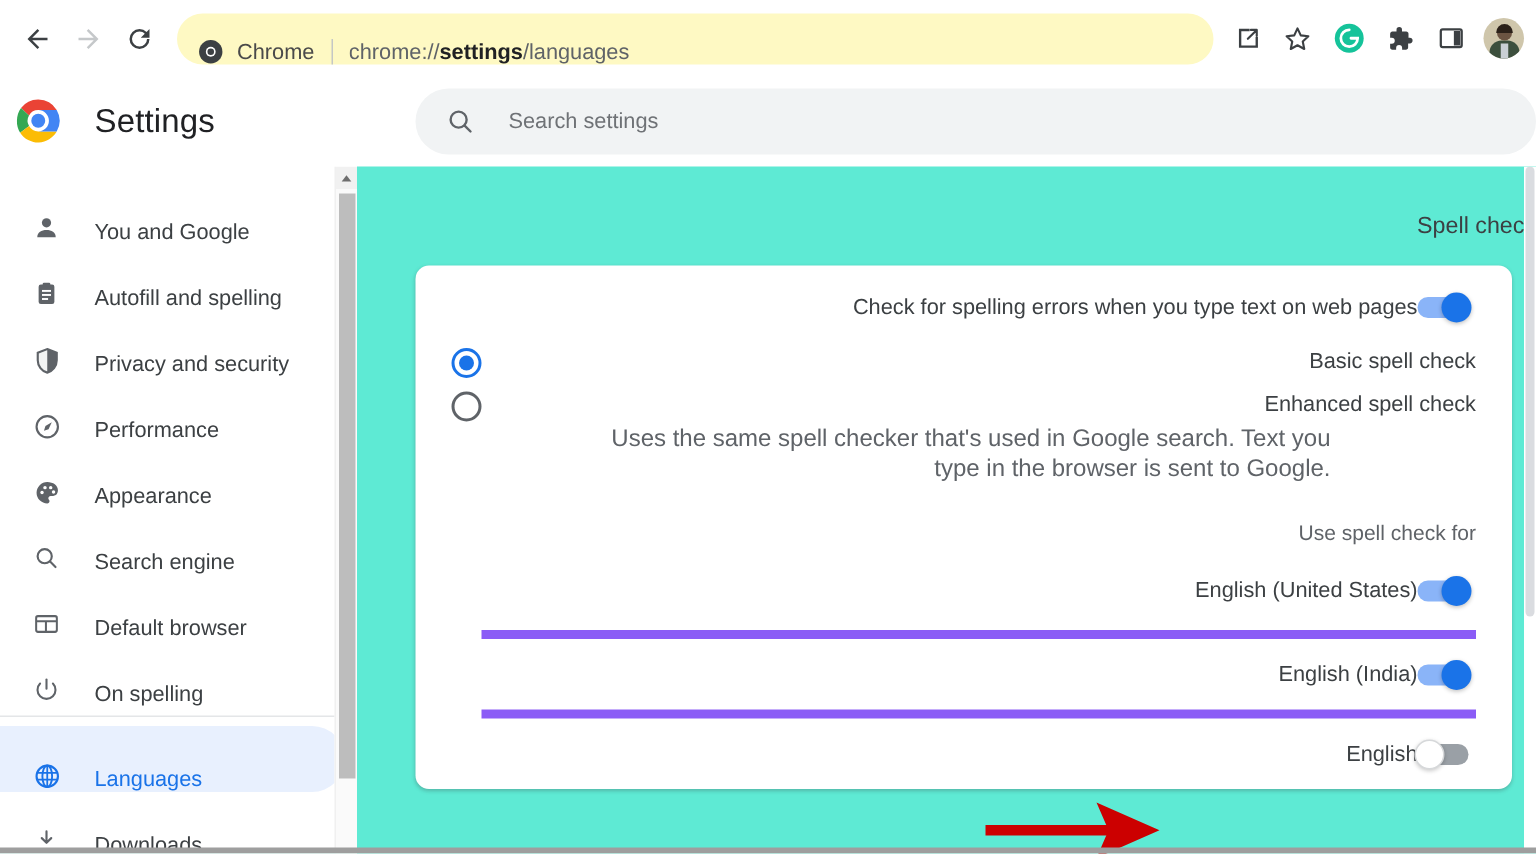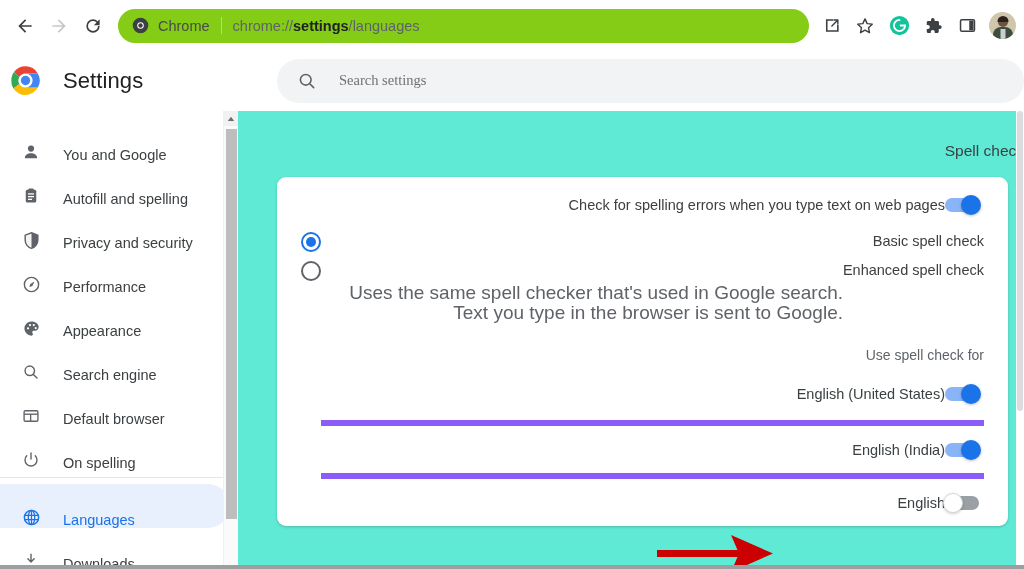--- a/index.html
+++ b/index.html
@@ -25,24 +25,24 @@
     border-radius: 50%;
     flex: none;
   }
   .nav-btn svg { display: block; }
 
   .omnibox {
     flex: 1;
     height: 34px;
     margin-left: 8px;
     margin-right: 4px;
-    background: #84cc16;
+    background: #fef9c3;
     border-radius: 17px;
     display: flex;
-    align-items: center;
+    align-items: flex-end;
     padding: 0 14px;
     min-width: 0;
   }
   .omni-chrome-icon { flex: none; display: flex; align-items: center; }
   .omni-label {
     font-size: 14.5px;
     color: #4a4a4a;
     margin-left: 9px;
     white-space: nowrap;
   }
@@ -145,21 +145,21 @@
     display: flex;
     align-items: center;
     padding-left: 20px;
     margin-right: 0px;
   }
   .search-icon { flex: none; display:flex; }
   .search-input {
     border: none;
     outline: none;
     background: transparent;
-    font-family: Liberation Serif, serif;
+    font-family: Liberation Sans, sans-serif;
     font-size: 14.5px;
     color: #15803d;
     margin-left: 22px;
     flex: 1;
     height: 100%;
   }
   .search-input::placeholder { color: #6f7276; opacity: 1; }
 
   
   .body-wrap {
@@ -292,25 +292,26 @@
     border-radius: 50%;
     background: #1a73e8;
   }
   .radio-texts { flex: 1; }
   .radio-label {
     font-size: 14.5px;
     color: #3c4043;
     line-height: 20px;
   }
   .radio-desc {
-    font-size: 19px;
+    font-size: 16px;
     color: #5f6368;
     line-height: 20px;
     margin-top: 3px;
     max-width: 500px;
+    margin-left: 44px;
   }
 
   .sub-header {
     font-size: 14px;
     color: #5f6368;
     padding: 16px 24px 4px 24px;
   }
   .lang-row {
     display: flex;
     align-items: center;

